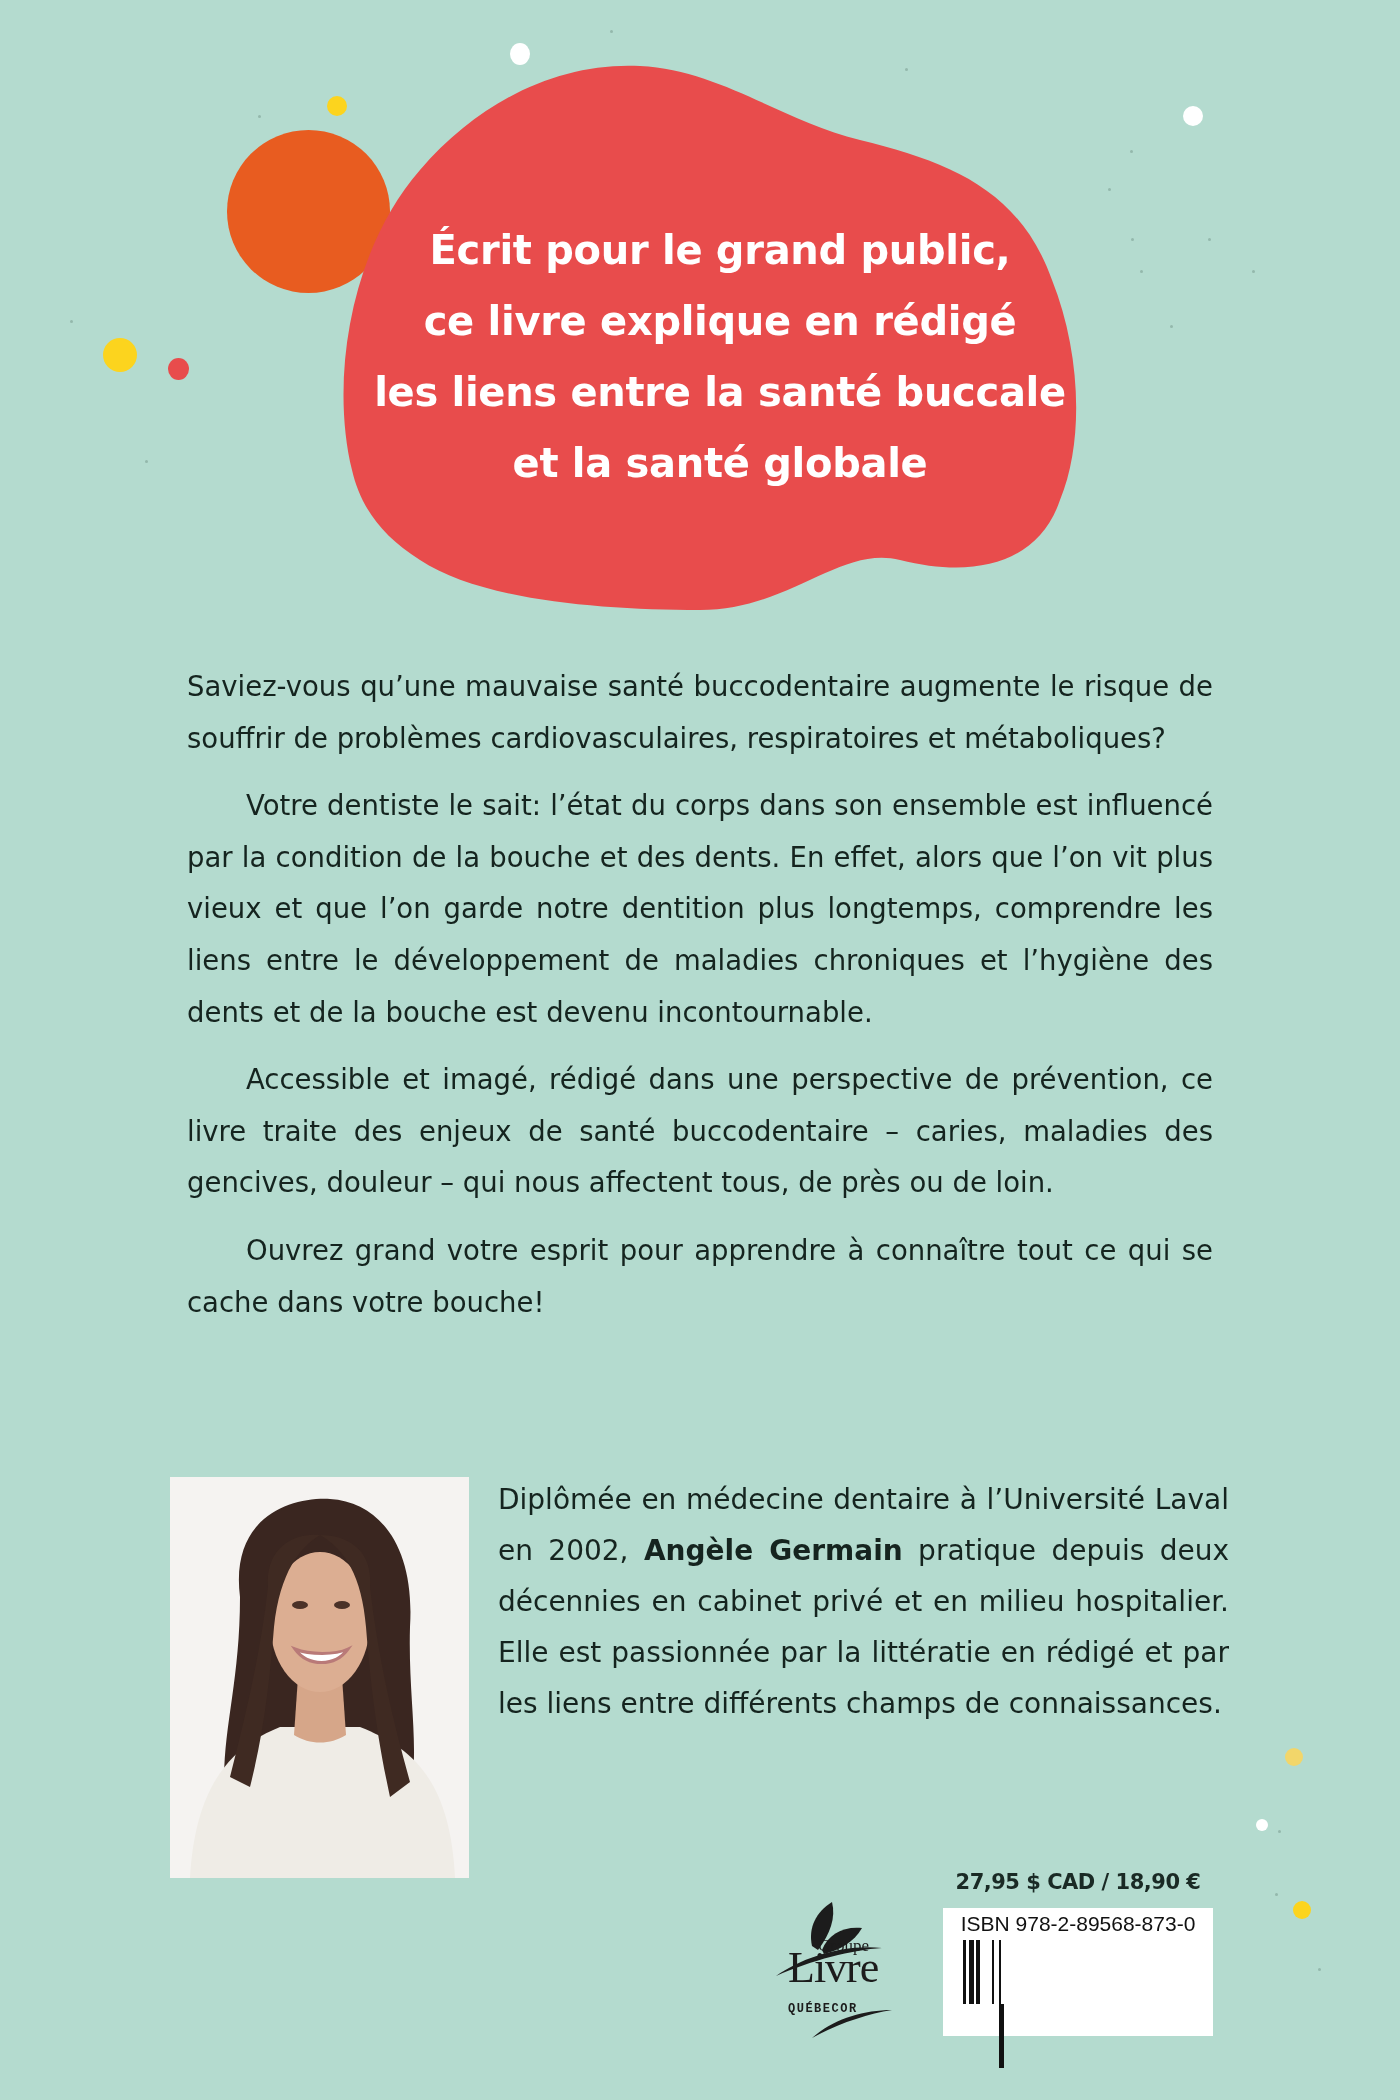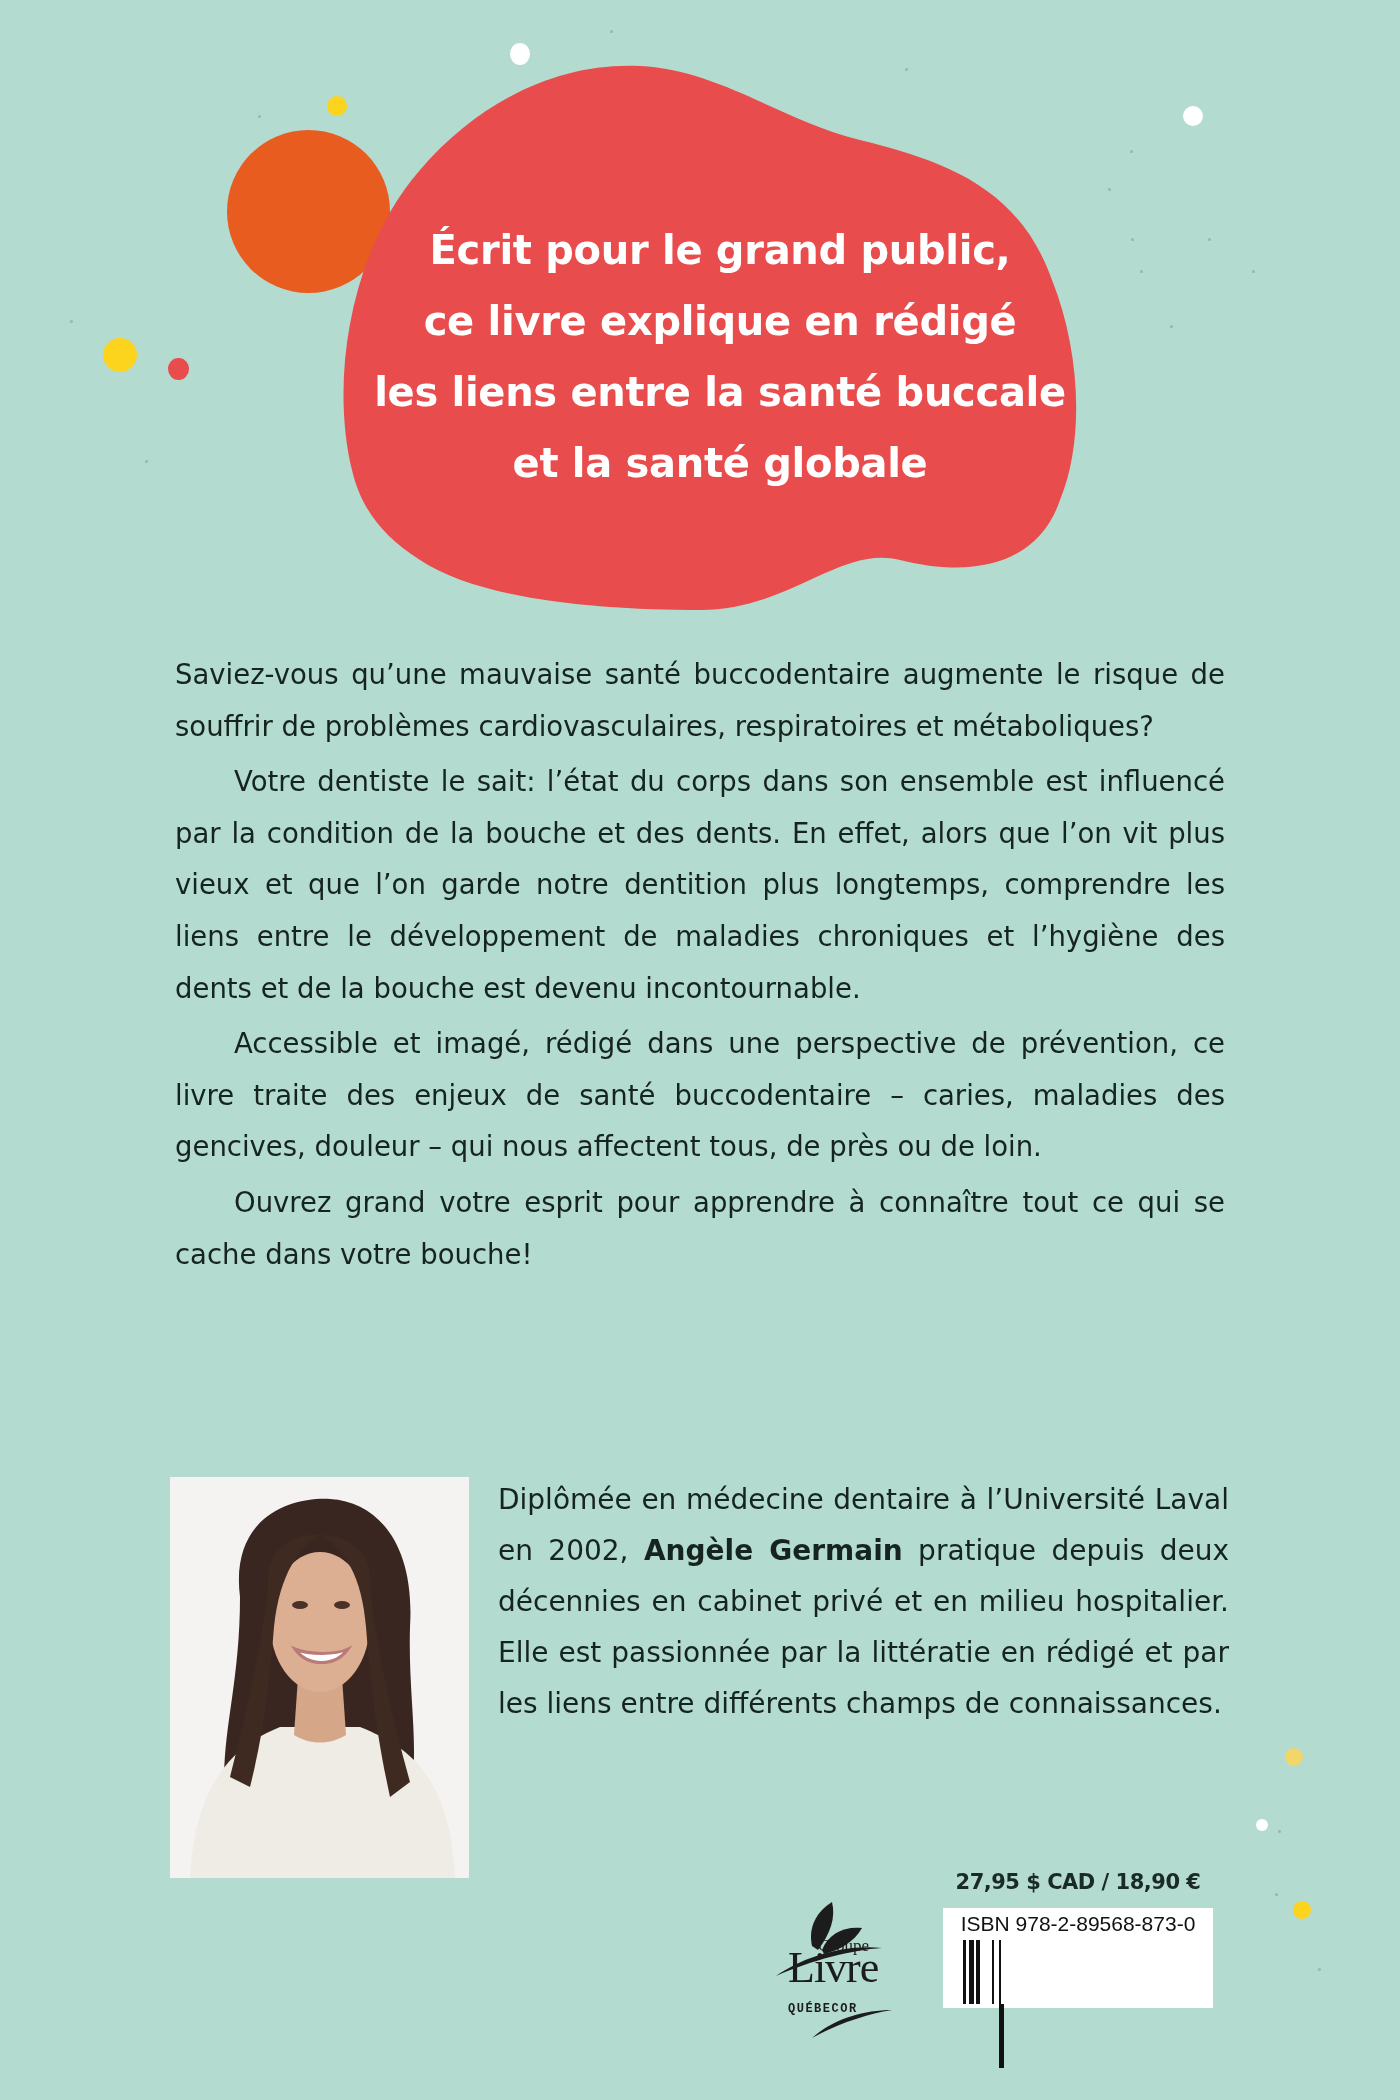--- a/index.html
+++ b/index.html
@@ -22,21 +22,21 @@
     font-size: 40px; line-height: 71px; letter-spacing: -0.3px;
   }
   .headline span { display: block; white-space: nowrap; }
 
   .body-text {
     position: absolute; left: 171px; top: 645px; width: 1058px;
     font-family: "DejaVu Sans", sans-serif;
     font-size: 27.5px; line-height: 51.6px; color: #15241f;
     text-align: justify;
   }
-  .body-text p { margin: 4px; text-indent: 59px; }
+  .body-text p { margin: 16px; text-indent: 59px; }
   .body-text p.first { text-indent: 0; }
 
   .photo {
     position: absolute; left: 170px; top: 1477px; width: 299px; height: 401px;
     background: #f6f4f2; overflow: hidden;
   }
 
   .bio {
     position: absolute; left: 498px; top: 1474px; width: 731px;
     font-family: "DejaVu Sans", sans-serif;
@@ -50,21 +50,21 @@
   .logo { position: absolute; left: 772px; top: 1898px; width: 128px; height: 145px; }
   .logo .groupe { position: absolute; left: 46px; top: 38px; font-family: "Liberation Serif", serif; font-size: 17px; color: #1c1c1c; }
   .logo .livre { position: absolute; left: 16px; top: 48px; font-family: "Liberation Serif", serif; font-size: 44px; line-height: 44px; color: #1c1c1c; letter-spacing: -1px; }
   .logo .quebecor { position: absolute; left: 16px; top: 104px; font-family: Liberation Mono, monospace; font-weight: bold; font-size: 12px; letter-spacing: 1.5px; color: #1c1c1c; }
 
   .price {
     position: absolute; left: 943px; top: 1870px; width: 270px; text-align: center;
     font-family: "DejaVu Sans", sans-serif; font-size: 21px; color: #1a2a25; letter-spacing: -0.5px; font-weight: bold;
   }
   .barcode-box {
-    position: absolute; left: 943px; top: 1908px; width: 270px; height: 100px;
+    position: absolute; left: 943px; top: 1908px; width: 270px; height: 128px;
     background: #ffffff;
   }
   .isbn {
     position: absolute; left: 0; top: 4px; width: 270px; text-align: center;
     font-family: "Liberation Sans", sans-serif; font-size: 21px; color: #111;
   }
   .bars { position: absolute; left: 20px; top: 32px; width: 230px; height: 64px; display: flex; align-items: stretch; }
   .bars i { display: block; background: #111; height: 100%; }
   .bars s { display: block; height: 100%; }
 </style>

